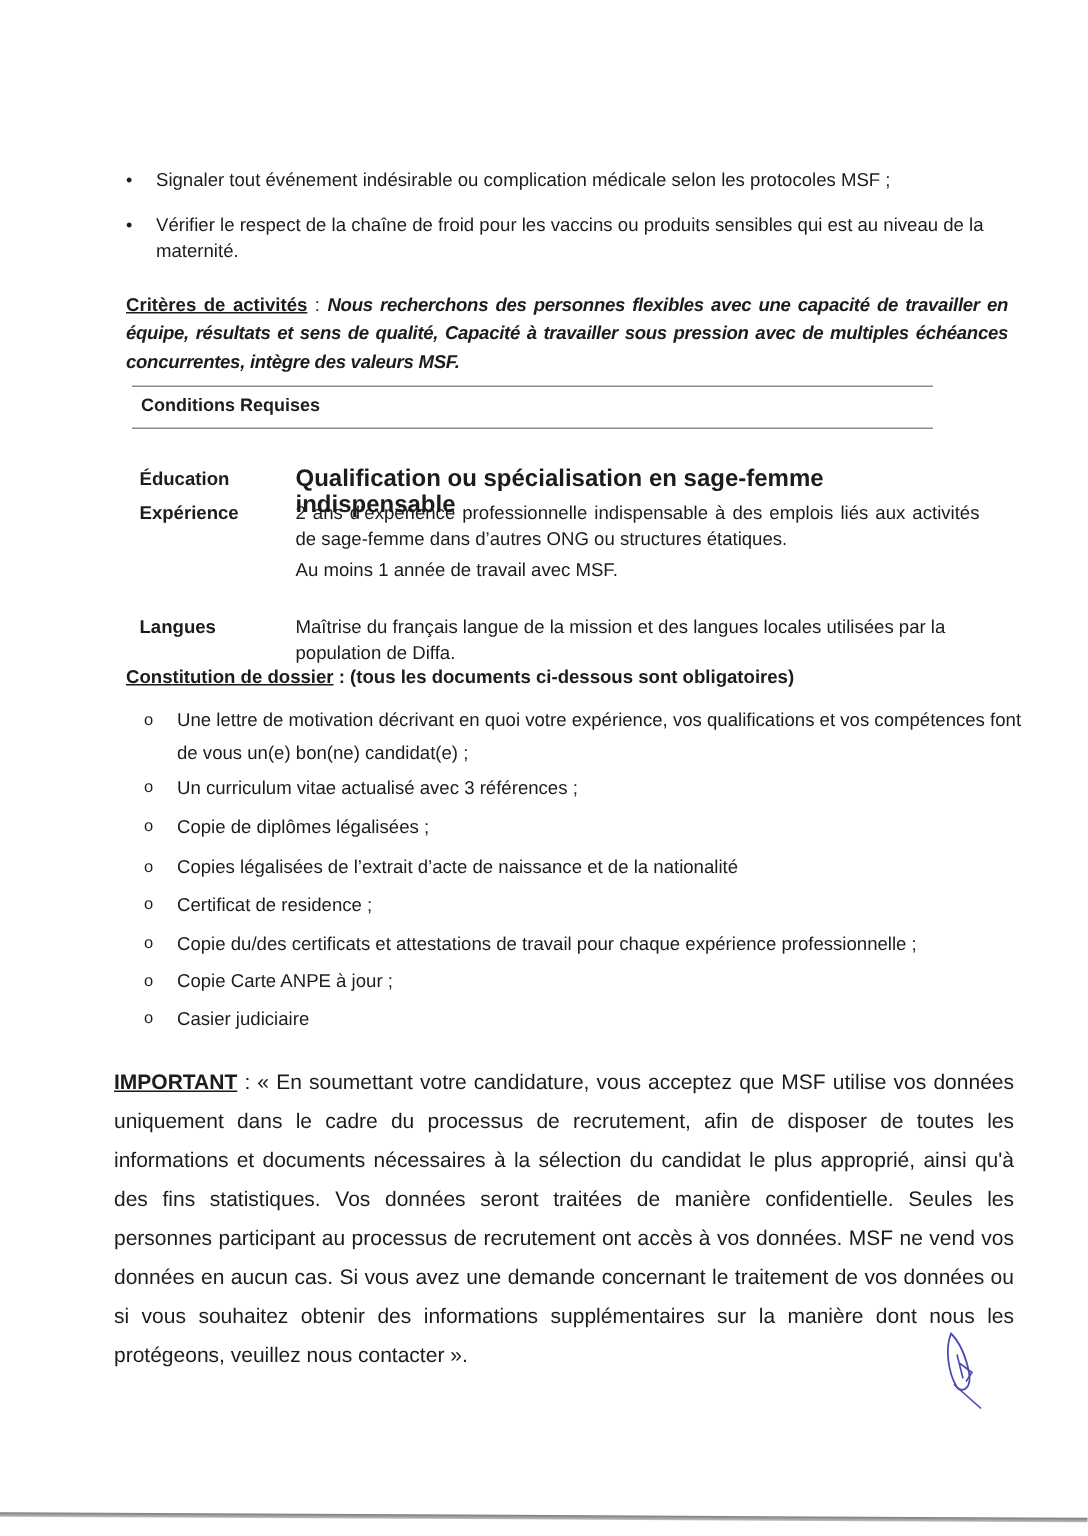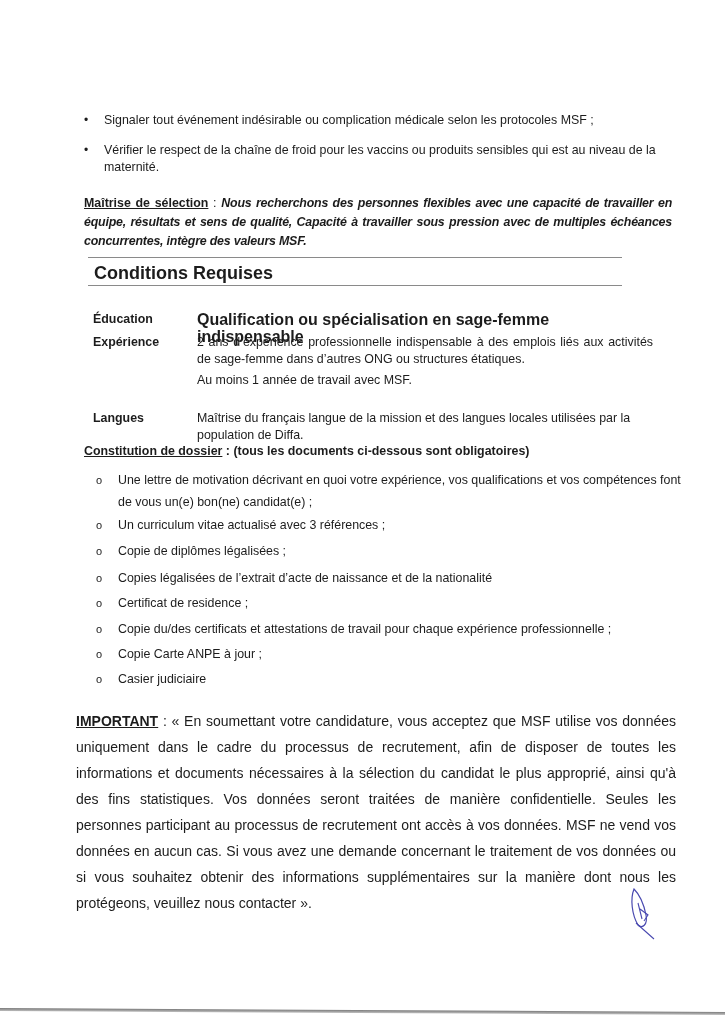--- a/index.html
+++ b/index.html
@@ -9,21 +9,21 @@
   }
   .page { position: absolute; left: 0; top: 0; width: 725px; height: 1024px; }
   .txt { font-size: 12.4px; line-height: 17px; }
   .bullet-row { position: absolute; left: 84px; width: 600px; display: flex; }
   .bullet-row .dot { width: 20px; flex: none; font-size: 12px; }
   .bullet-row .btext { flex: 1; }
   .para { position: absolute; left: 84px; width: 588px; }
   .u { text-decoration: underline; font-weight: bold; }
   .ital { font-style: italic; font-weight: bold; letter-spacing: -0.2px; }
   .hr { position: absolute; left: 88px; width: 534px; height: 1px; background: #8a8a8a; }
-  .cond-title { position: absolute; left: 94px; top: 263px; font-weight: bold; font-size: 18px; }
+  .cond-title { position: absolute; left: 94px; top: 263px; font-weight: bold; font-size: 12px; }
   .req-row { position: absolute; left: 93px; width: 560px; display: flex; font-size: 12.4px; line-height: 17px; }
   .req-label { width: 104px; flex: none; font-weight: bold; }
   .req-val { flex: 1; }
   .req-val.boldsm { font-weight: bold; font-size: 16px; }
   .doc-row { position: absolute; left: 96px; width: 590px; display: flex; font-size: 12.4px; line-height: 22px; }
   .doc-row .circ { width: 22px; flex: none; font-size: 11px; }
   .important { position: absolute; left: 76px; top: 708px; width: 600px; font-size: 14px; line-height: 26px; text-align: justify; }
   .signature { position: absolute; left: 628px; top: 885px; width: 40px; height: 56px; }
   .bottom-edge { position: absolute; left: 0; top: 1010px; width: 725px; height: 3px; background: linear-gradient(#7a7a7a, #c0c0c0); transform: rotate(0.3deg); }
 </style>
@@ -35,21 +35,21 @@
   <div class="bullet-row txt" style="top:112px">
     <span class="dot">•</span>
     <span class="btext">Signaler tout événement indésirable ou complication médicale selon les protocoles MSF ;</span>
   </div>
   <div class="bullet-row txt" style="top:142px">
     <span class="dot">•</span>
     <span class="btext">Vérifier le respect de la chaîne de froid pour les vaccins ou produits sensibles qui est au niveau de la maternité.</span>
   </div>
 
   <div class="para txt" style="top:194px; line-height:19px; text-align:justify;">
-    <span class="u">Maîtrise de sélection</span><span> : </span><span class="ital">Nous recherchons des personnes flexibles avec une capacité de travailler en équipe, résultats et sens de qualité, Capacité à travailler sous pression avec de multiples échéances concurrentes, intègre des valeurs MSF.</span>
+    <span class="u">Critères de activités</span><span> : </span><span class="ital">Nous recherchons des personnes flexibles avec une capacité de travailler en équipe, résultats et sens de qualité, Capacité à travailler sous pression avec de multiples échéances concurrentes, intègre des valeurs MSF.</span>
   </div>
 
   <div class="hr" style="top:257px"></div>
   <div class="cond-title">Conditions Requises</div>
   <div class="hr" style="top:285px"></div>
 
   <div class="req-row" style="top:311px">
     <span class="req-label">Éducation</span>
     <span class="req-val boldsm">Qualification ou spécialisation en sage-femme indispensable</span>
   </div>

